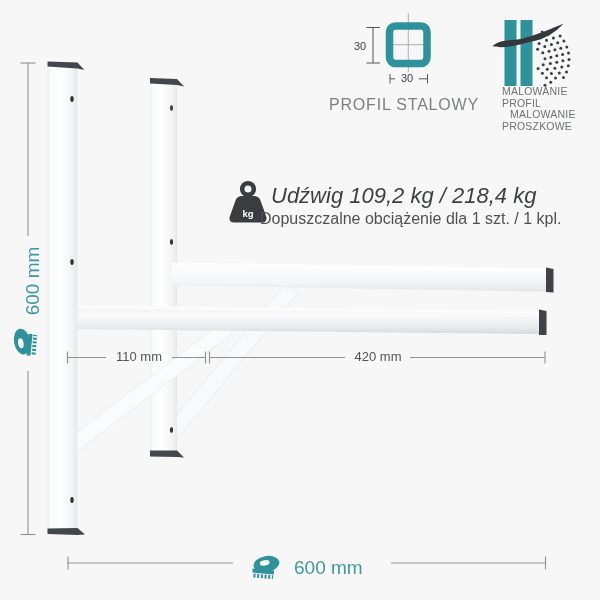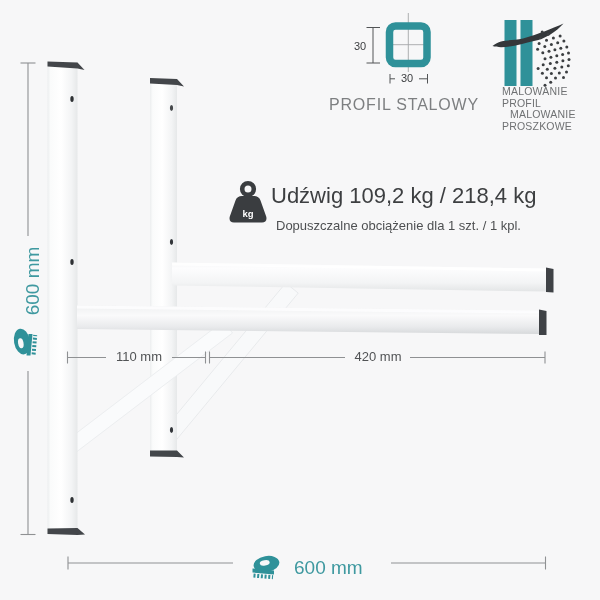--- a/index.html
+++ b/index.html
@@ -10,22 +10,22 @@
   .stage svg{position:absolute;left:0;top:0;}
   .ov{position:absolute;white-space:nowrap;}
   .profile-label{left:324px;top:96px;width:160px;text-align:center;font-size:16px;
     letter-spacing:.8px;color:#7d7f81;}
   .dim30{font-size:11px;font-weight:normal;color:#3c3e40;text-align:center;width:24px;}
   .dim30-left{left:348px;top:40px;}
   .dim30-bottom{left:395px;top:72px;background:#f7f7f8;}
   .coating-text{left:502px;top:86px;font-size:10.5px;line-height:11.5px;color:#6f7173;
     letter-spacing:.2px;}
   .coating-text .block2{padding-left:8px;}
-  .cap-title{left:271px;top:183px;font-size:22px;color:#3d3f41;}
-  .cap-sub{left:276px;top:210px;font-size:13px;color:#4e5052;margin-top:8px;}
+  .cap-title{left:271px;top:183px;font-size:22px;color:#3d3f41;font-style:italic;}
+  .cap-sub{left:260px;top:210px;font-size:16px;color:#4e5052;}
   .dim-mid{top:349px;width:70px;text-align:center;font-size:13px;color:#515355;}
   .dim-180{left:104px;}
   .dim-420{left:343px;}
   .teal-dim{font-size:19px;color:#3f99a0;}
   .dim-width{left:294px;top:557px;}
   .dim-height{left:-12px;top:270px;width:90px;height:22px;line-height:22px;
     text-align:center;transform:rotate(-90deg);}
 </style>
 </head>
 <body>

